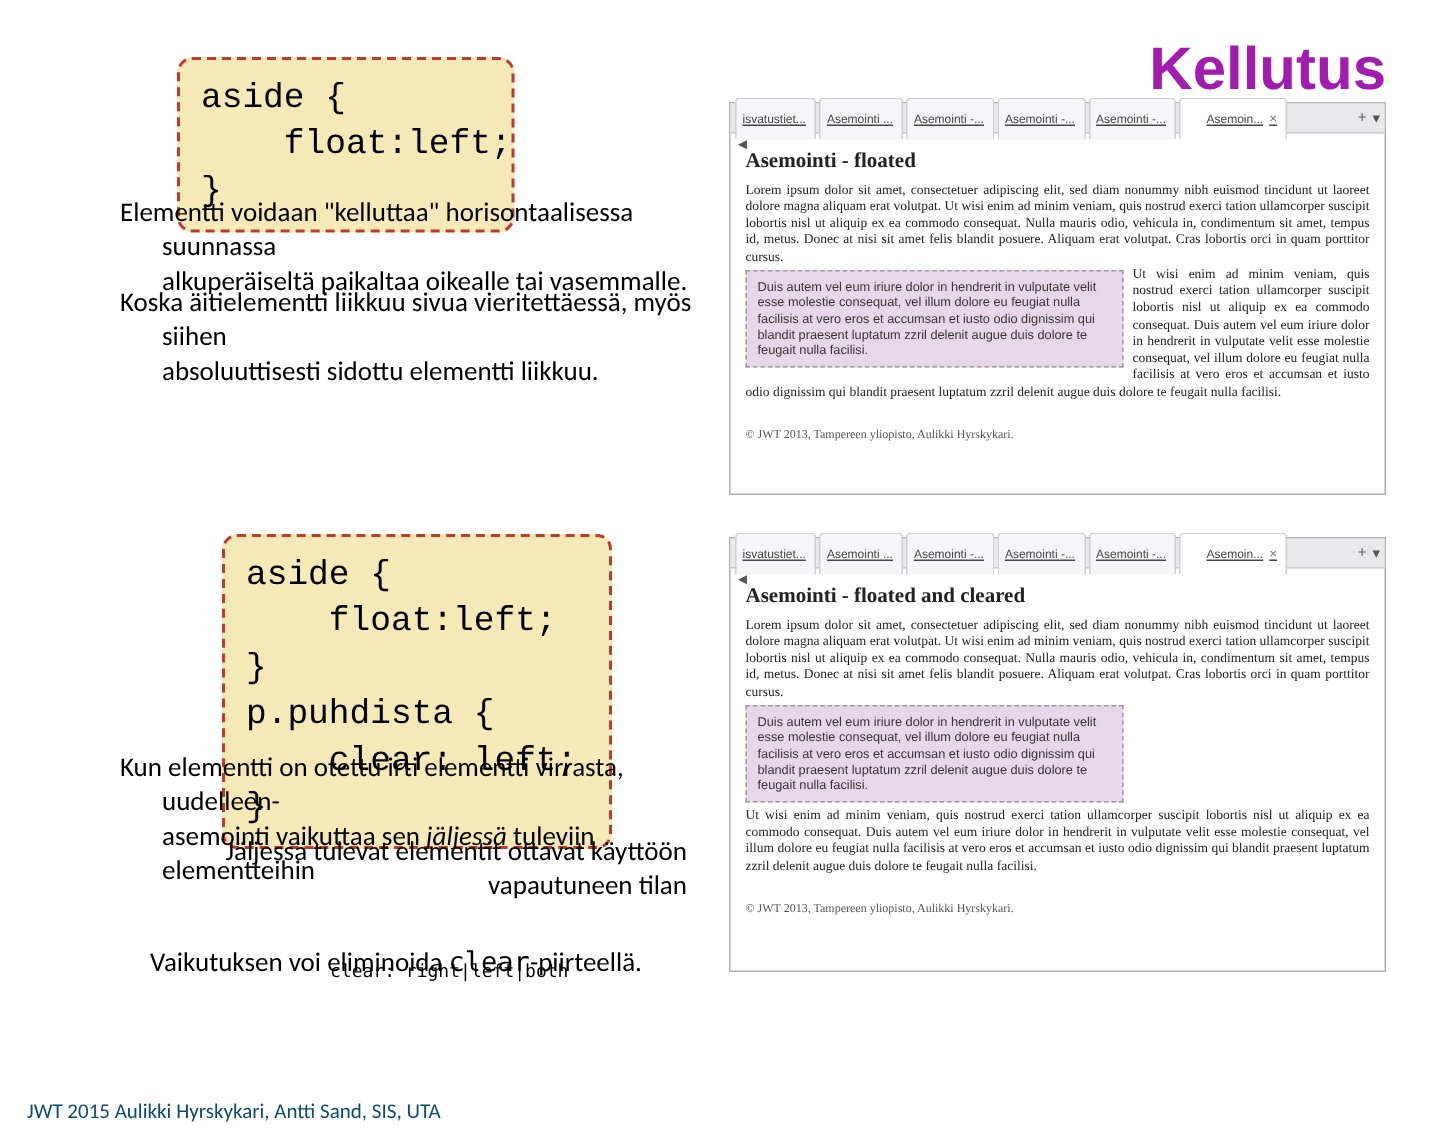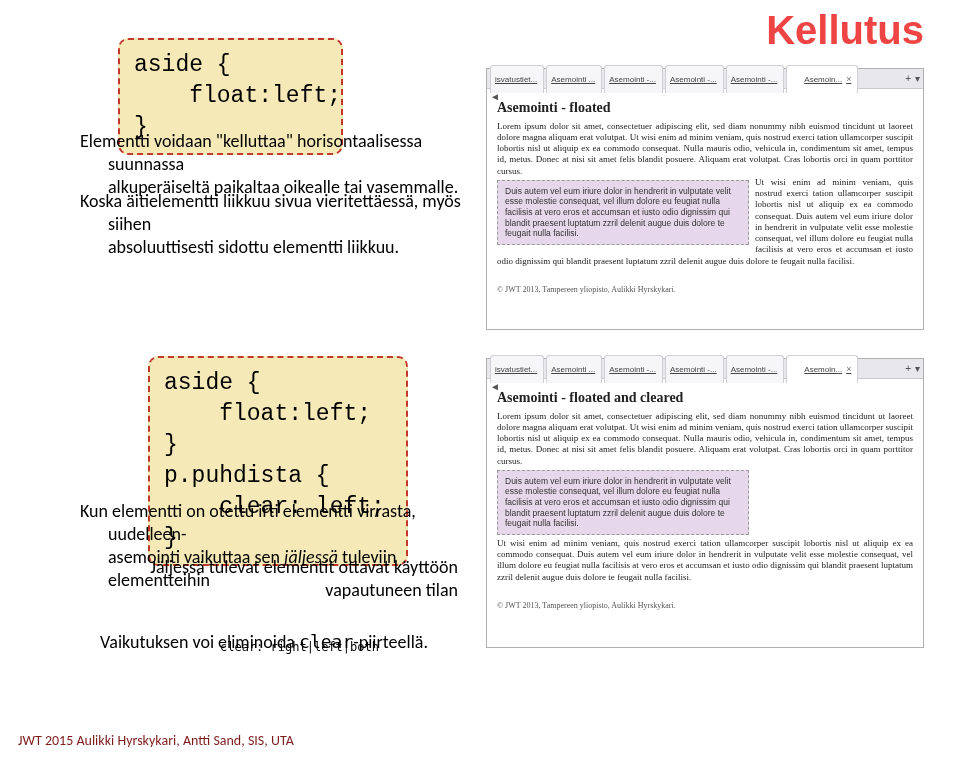--- a/index.html
+++ b/index.html
@@ -6,25 +6,25 @@
   body {
     width: 960px;
     height: 763px;
     font-family: Calibri, Arial, sans-serif;
     background: #fff;
     position: relative;
     overflow: hidden;
   }
   .slide-title {
     position: absolute;
-    top: 8px;
+    top: 24px;
     right: 36px;
     font-size: 40px;
     font-weight: 700;
-    color: #ef4444;
+    color: #a21caf;
     font-family: "Trebuchet MS", Arial, sans-serif;
   }
   .code-box {
     background: #f6e9b8;
     border: 2px dashed #c0392b;
     border-radius: 10px;
     padding: 10px 14px;
     font-family: Liberation Mono, monospace;
     font-size: 23px;
     color: #000;
@@ -46,21 +46,21 @@
   .bt3 { left: 18px; top: 500px; width: 440px; }
   .bt4 { left: 78px; top: 556px; width: 380px; text-align: right; }
   .bt5 { left: 74px; top: 630px; width: 380px; text-align: center; }
   .bt6 { left: 220px; top: 640px; width: 240px; font-family: Consolas, monospace; font-size: 12px; }
 
   .footer {
     position: absolute;
     left: 18px;
     bottom: 14px;
     font-size: 14px;
-    color: #7f1d1d;
+    color: #0c4a6e;
   }
 
   
   .browser {
     position: absolute;
     width: 438px;
     border: 1px solid #b0b0b0;
     background: #fff;
     font-family: "Times New Roman", serif;
   }

